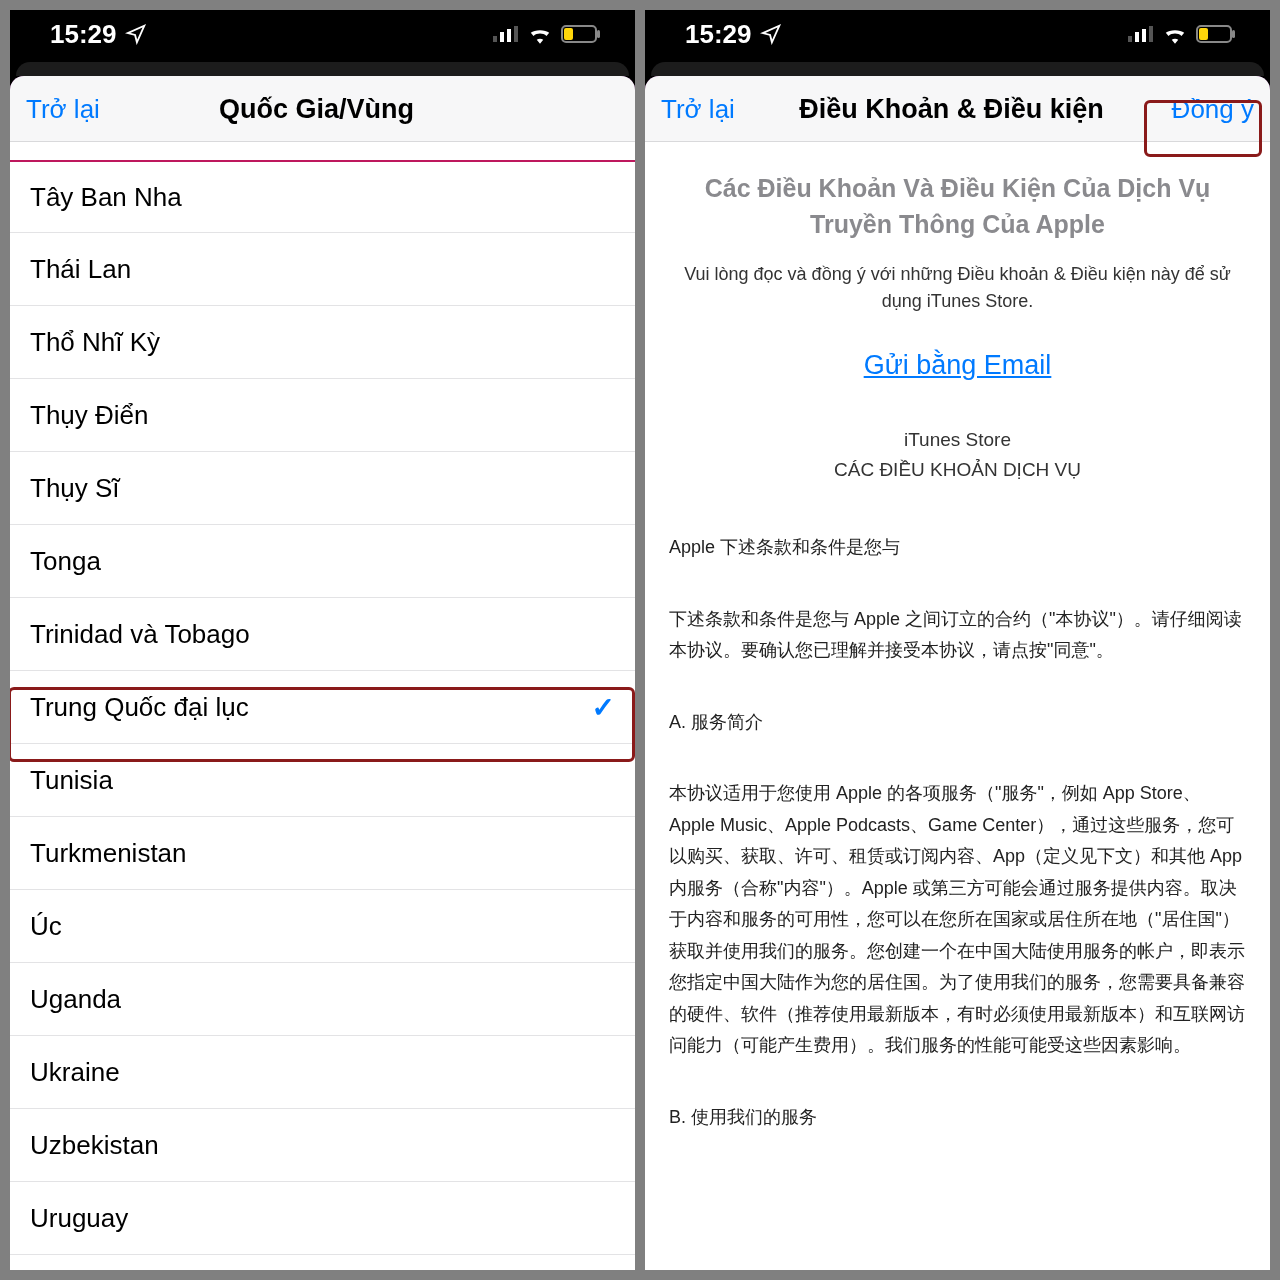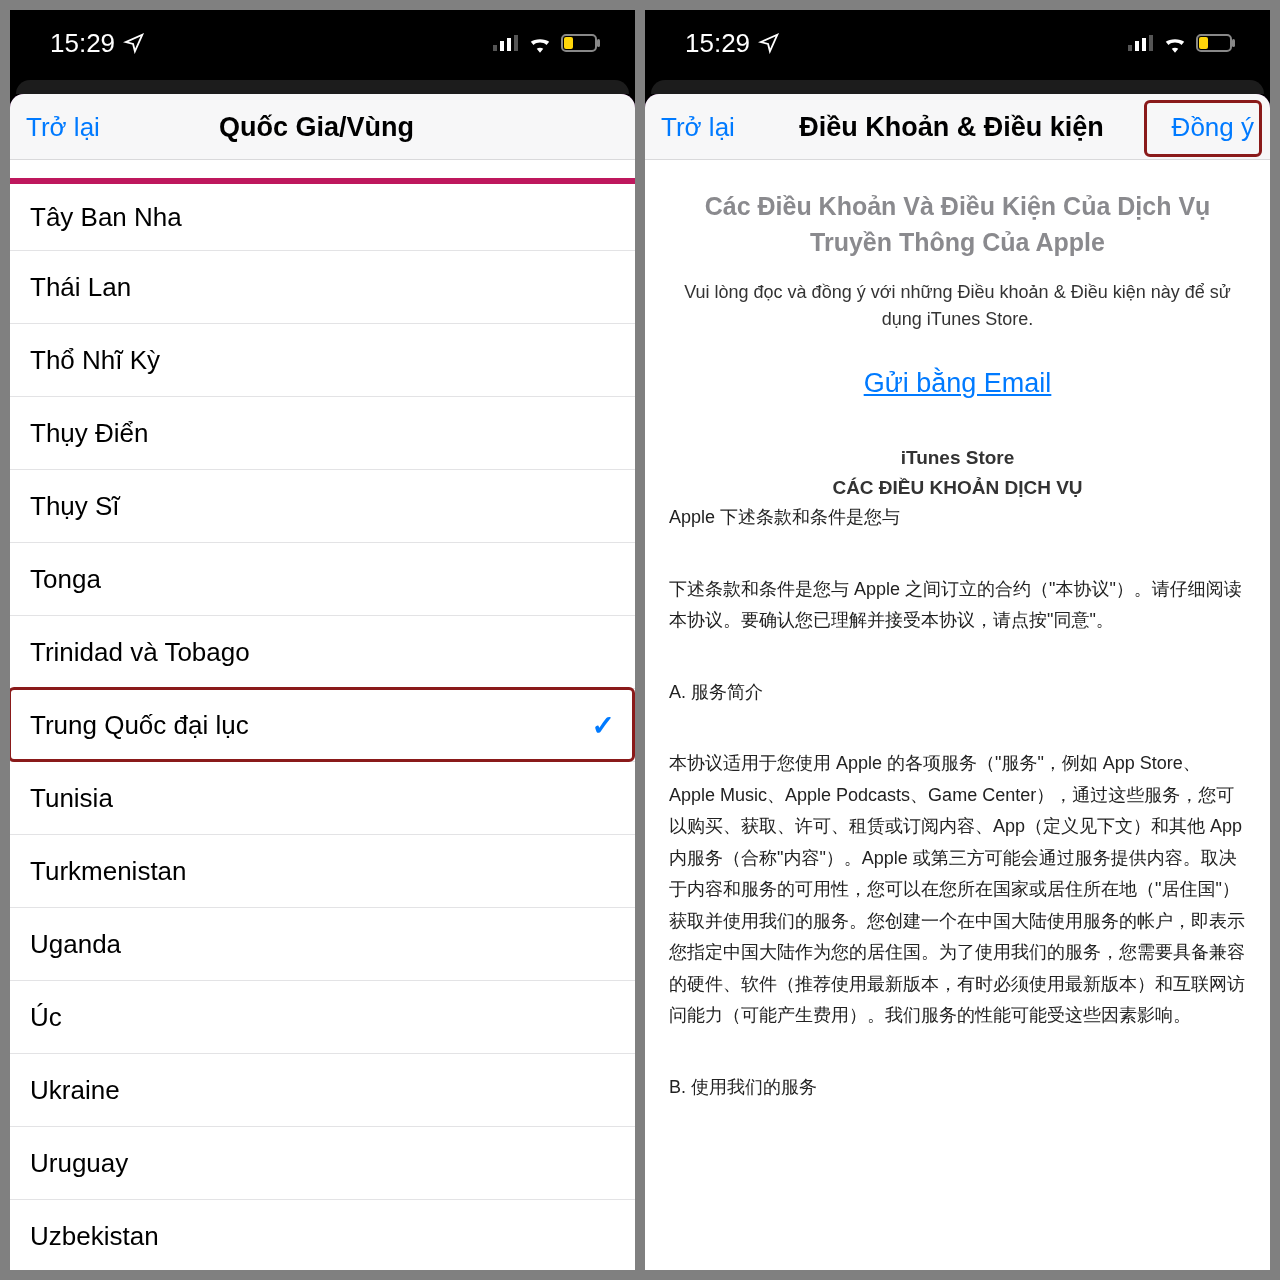--- a/index.html
+++ b/index.html
@@ -1,43 +1,43 @@
 <!DOCTYPE html>
 <html><head>
 <meta charset="utf-8">
 <style>
   * { margin:0; padding:0; box-sizing:border-box; }
   html,body { width:1280px; height:1280px; background:#808080; font-family:-apple-system,"Helvetica Neue",Arial,sans-serif; }
   .stage { display:flex; gap:10px; padding:10px; width:1280px; height:1280px; }
   .phone { flex:1; background:#000; border-radius:0; overflow:hidden; display:flex; flex-direction:column; position:relative; }
   
-  .statusbar { height:70px; background:#000; color:#fff; display:flex; align-items:center; justify-content:space-between; padding:0 34px 4px 40px; font-size:26px; font-weight:400; }
+  .statusbar { height:52px; background:#000; color:#fff; display:flex; align-items:center; justify-content:space-between; padding:0 34px 4px 40px; font-size:26px; font-weight:700; }
   .sb-left { display:flex; align-items:center; gap:8px; }
   .sb-right { display:flex; align-items:center; gap:8px; }
   .sb-right svg { display:block; }
   
   .modal-back { height:14px; background:#1c1c1c; border-radius:14px 14px 0 0; margin:0 6px; }
   .modal { background:#701a75; border-radius:14px 14px 0 0; margin:0 0; flex:1; display:flex; flex-direction:column; overflow:hidden; }
   
   .navbar { display:flex; align-items:center; justify-content:space-between; padding:18px 16px 16px 16px; background:#f7f7f8; border-bottom:1px solid #d9d9db; position:relative; }
   .nav-left,.nav-right { color:#007aff; font-size:26px; min-width:100px; }
   .nav-right { text-align:right; }
   .nav-title { font-size:27px; font-weight:600; color:#000; position:absolute; left:0; right:12px; text-align:center; pointer-events:none; }
   
   .list { background:#fff; flex:1; overflow:hidden; }
   .row { display:flex; align-items:center; justify-content:space-between; padding:0 20px; height:73px; border-bottom:1px solid #e3e3e5; font-size:26px; color:#000; }
-  .row:first-child { border-top:6px solid #be185d; margin-top:18px; }
+  .row:first-child { border-top:2px solid #be185d; margin-top:18px; }
   .check { color:#007aff; font-size:28px; font-weight:700; }
   .highlight { border:3px solid #8a1a1a; border-radius:6px; pointer-events:none; position:absolute; }
   
   .terms-body { flex:1; background:#fff; padding:28px 24px 0 24px; overflow:hidden; color:#333; }
   .terms-title { text-align:center; font-size:25px; color:#8a8a8e; line-height:1.45; margin-bottom:18px;font-weight:bold; }
   .terms-sub { text-align:center; font-size:18px; line-height:1.55; color:#333; margin-bottom:34px; }
   .email-link { text-align:center; color:#007aff; font-size:27px; margin-bottom:44px;text-decoration:underline; }
-  .terms-store { text-align:center; font-size:19px; font-weight:700; line-height:1.55; }
+  .terms-store { text-align:center; font-size:19px; font-weight:400; line-height:1.55; margin-bottom:48px; }
   .terms-para { font-size:18px; line-height:1.75; margin-bottom:40px; color:#222; }
   .terms-para.tight { }
   .phone-rel { position:relative; }
 </style>
 </head>
 <body>
 
 <div class="stage">
 
   <div class="phone phone-rel">
@@ -98,33 +98,33 @@
             <span>Trung Quốc đại lục</span>
             <span class="check">✓</span>
           </div>
           <div class="row">
             <span>Tunisia</span>
           </div>
           <div class="row">
             <span>Turkmenistan</span>
           </div>
           <div class="row">
-            <span>Uganda</span>
+            <span>Úc</span>
           </div>
           <div class="row">
-            <span>Úc</span>
+            <span>Uganda</span>
           </div>
           <div class="row">
             <span>Ukraine</span>
           </div>
           <div class="row">
-            <span>Uruguay</span>
+            <span>Uzbekistan</span>
           </div>
           <div class="row">
-            <span>Uzbekistan</span>
+            <span>Uruguay</span>
           </div>
         </div>
     </div>
     <div class="highlight" id="hl-left" style="left: -2px; top: 677px; width: 627px; height: 75px;"></div>
   </div>
 
   <div class="phone phone-rel">
     <div class="statusbar">
       <div class="sb-left">
         <span>15:29</span>

